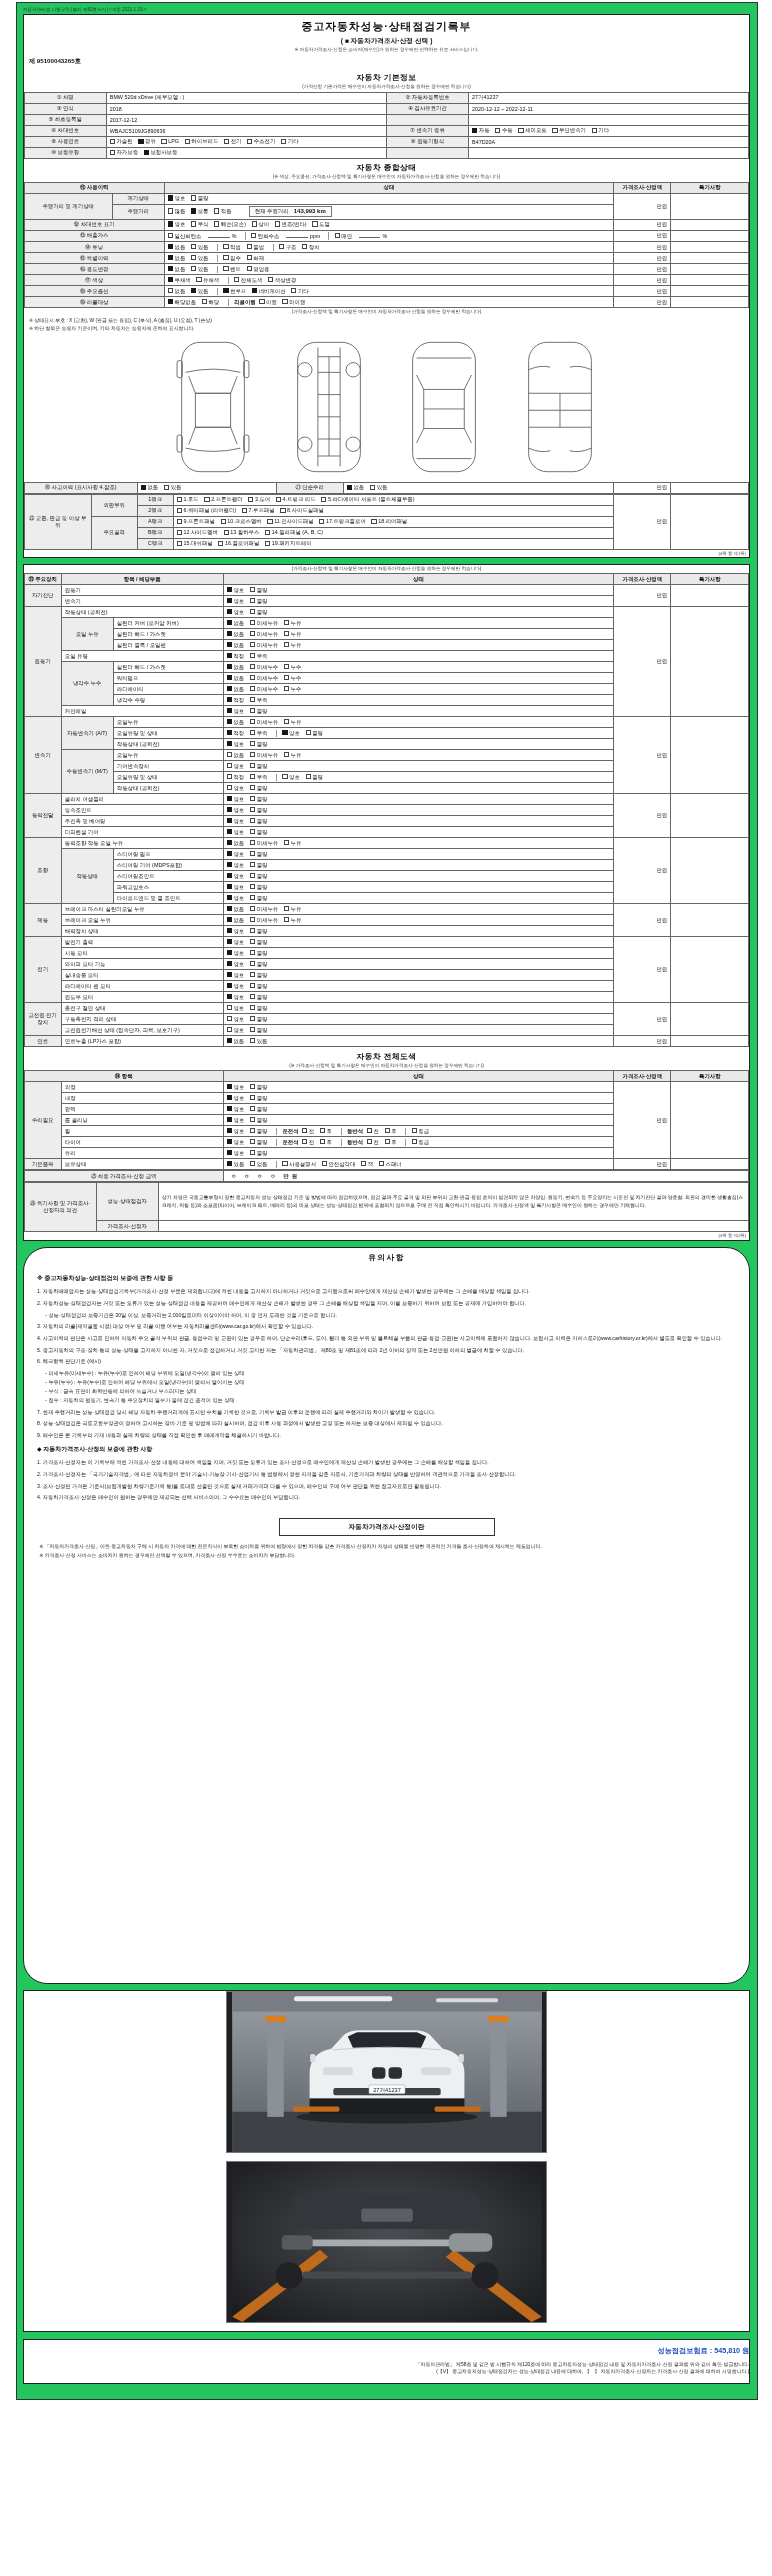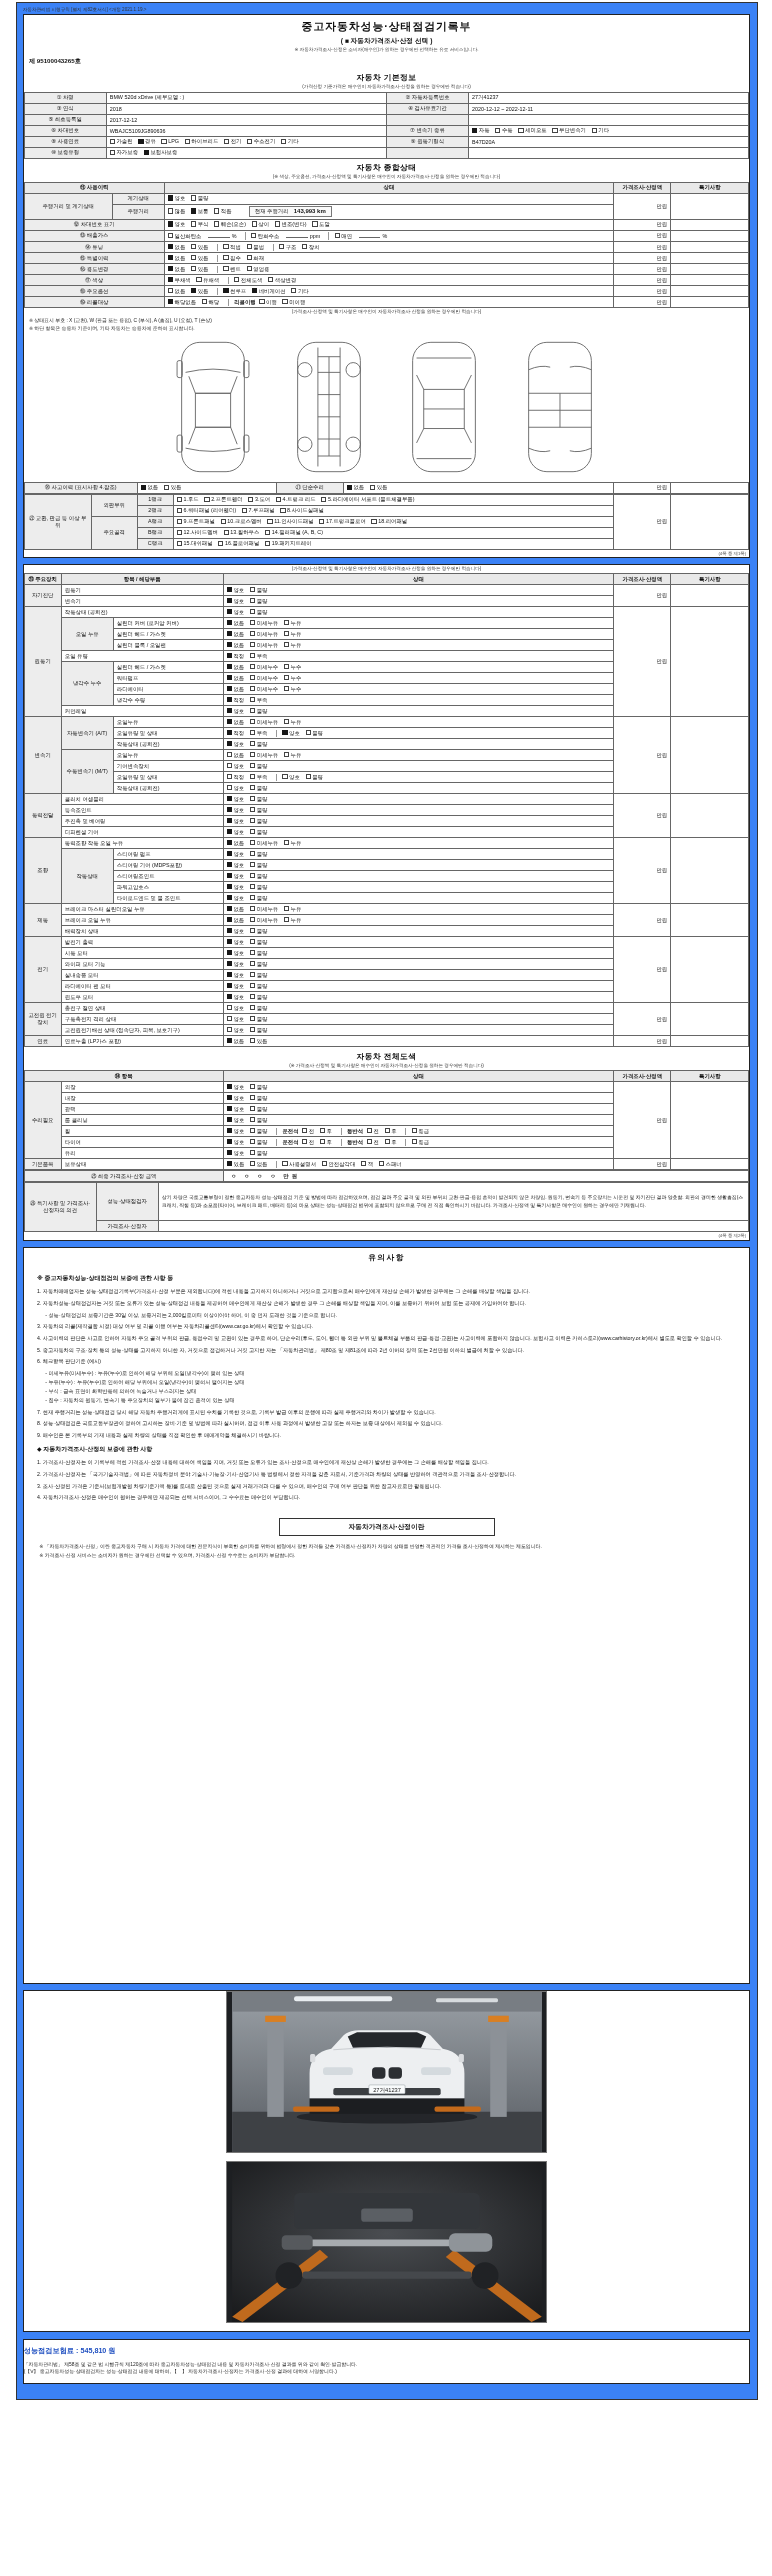--- a/index.html
+++ b/index.html
@@ -2,21 +2,21 @@
 <html style="font-size:8.2px"><head>
 <meta charset="utf-8">
 <style>
   * { box-sizing: border-box; margin: 0; padding: 0; }
   html,body { background:#ffffff; }
   body {
     width:773px; min-height:2576px;
     font-family:"Liberation Sans","DejaVu Sans",sans-serif;
     color:#111; font-size:5.7px;
   }
-  .sheet { width:742px; margin:2.1px auto 0; border:0.8px solid #333; background:#3b82f6; padding:3.1px 6.2px 8.2px; }
+  .sheet { width:742px; margin:2.1px auto 0; border:0.8px solid #333; background:#22c55e; padding:3.1px 6.2px 8.2px; }
   .form-ref { font-size:4.6px; color:#333; padding:1px 0 2.1px; }
   .box { border:0.8px solid #222; margin-bottom:6.2px; background:#fff; }
   .title-block { text-align:center; padding:5.2px 0 1px; }
   .title-block h1 { font-size:10.8px; letter-spacing:1px; font-weight:bold; }
   .subtitle { font-size:6.7px; font-weight:bold; margin-top:2.1px; }
   .subtitle-note { font-size:4.6px; color:#444; margin-top:1.5px; }
   .doc-no { font-size:6.2px; font-weight:bold; padding:4.1px 5.2px 3.1px; }
   .sec-title { text-align:center; font-weight:bold; font-size:7.7px; padding:4.1px 0 0.5px; letter-spacing:0.5px; }
   .sec-note { text-align:center; font-size:4.6px; color:#333; padding:0.5px 0 2.6px; }
   table { width:100%; border-collapse:collapse; table-layout:fixed; }
@@ -50,21 +50,21 @@
   .n-h { font-size:6px; font-weight:bold; margin:6.2px 0 3.1px; }
   .n-p { font-size:5.2px; margin:3.6px 0; }
   .n-s { font-size:5.2px; margin:1px 0 1px 8.2px; color:#222; }
   .pi-box { border:0.8px solid #333; width:216px; margin:6.2px auto 4.1px; text-align:center; font-weight:bold; font-size:6.7px; padding:3.6px 0; }
   .pi-lines { padding:1px 15.5px 6.2px; }
   .pi-lines p { font-size:4.9px; line-height:1.5; margin:1.5px 0; }
   .photos-title { text-align:center; font-weight:bold; font-size:7.7px; padding:6.2px 0 4.1px; letter-spacing:1px; }
   .photo-frame { width:321px; margin:0 auto 8.2px; border:0.5px solid #777; background:#1d1f22; }
   .photo-frame svg { display:block; }
   .sig-title { text-align:center; font-weight:bold; font-size:7.7px; padding:6.2px 0 4.1px; letter-spacing:3.1px; border-bottom:0.5px solid #aaa; width:90%; margin:0 auto; }
-  .sig-body { text-align:left; padding:6.2px 0 7.2px; }
+  .sig-body { text-align:right; padding:6.2px 0 7.2px; }
   .insurance { font-size:7.2px; font-weight:bold; margin-bottom:5.2px; }
   .sig-line { font-size:4.9px; color:#222; margin:1.5px 0; } 
 </style>
 </head>
 <body>
 
 <div class="sheet">
 
   <div class="form-ref">자동차관리법 시행규칙 [별지 제82호서식] &lt;개정 2021.1.19.&gt;</div>
 
@@ -647,21 +647,21 @@
           </tr>
           <tr>
             <td class="lbl">가격조사·산정자</td>
             <td class="note-c" style="font-size:4.9px;line-height:1.5;"></td>
           </tr>
         </tbody>
     </table>
     <div class="page-marker">(4쪽 중 제2쪽)</div>
   </section>
 
-  <section class="box" style="min-height:737px;">
+  <section class="box" style="min-height:737px;border-radius:24px;">
     <div class="notice-title">유의사항</div>
     <div class="notice-body" id="notice-body">
         <p class="n-h">※ 중고자동차성능·상태점검의 보증에 관한 사항 등</p>
         <p class="n-p">1. 자동차매매업자는 성능·상태점검기록부(가격조사·산정 부분은 제외합니다)에 적힌 내용을 고지하지 아니하거나 거짓으로 고지함으로써 매수인에게 재산상 손해가 발생한 경우에는 그 손해를 배상할 책임을 집니다.</p>
         <p class="n-p">2. 자동차성능·상태점검자는 거짓 또는 오류가 있는 성능·상태점검 내용을 제공하여 매수인에게 재산상 손해가 발생한 경우 그 손해를 배상할 책임을 지며, 이를 보증하기 위하여 보험 또는 공제에 가입하여야 합니다.</p>
         <p class="n-s">- 성능·상태점검의 보증기간은 30일 이상, 보증거리는 2,000킬로미터 이상이어야 하며, 이 중 먼저 도래한 것을 기준으로 합니다.</p>
         <p class="n-p">3. 자동차의 리콜(제작결함 시정) 대상 여부 및 리콜 이행 여부는 자동차리콜센터(www.car.go.kr)에서 확인할 수 있습니다.</p>
         <p class="n-p">4. 사고이력의 판단은 사고로 인하여 자동차 주요 골격 부위의 판금, 용접수리 및 교환이 있는 경우로 하며, 단순수리(후드, 도어, 휀더 등 외판 부위 및 볼트체결 부품의 판금·용접·교환)는 사고이력에 포함하지 않습니다. 보험사고 이력은 카히스토리(www.carhistory.or.kr)에서 별도로 확인할 수 있습니다.</p>
         <p class="n-p">5. 중고자동차의 구조·장치 등의 성능·상태를 고지하지 아니한 자, 거짓으로 점검하거나 거짓 고지한 자는 「자동차관리법」 제80조 및 제81조에 따라 2년 이하의 징역 또는 2천만원 이하의 벌금에 처할 수 있습니다.</p>
         <p class="n-p">6. 체크항목 판단기준 (예시)</p>

